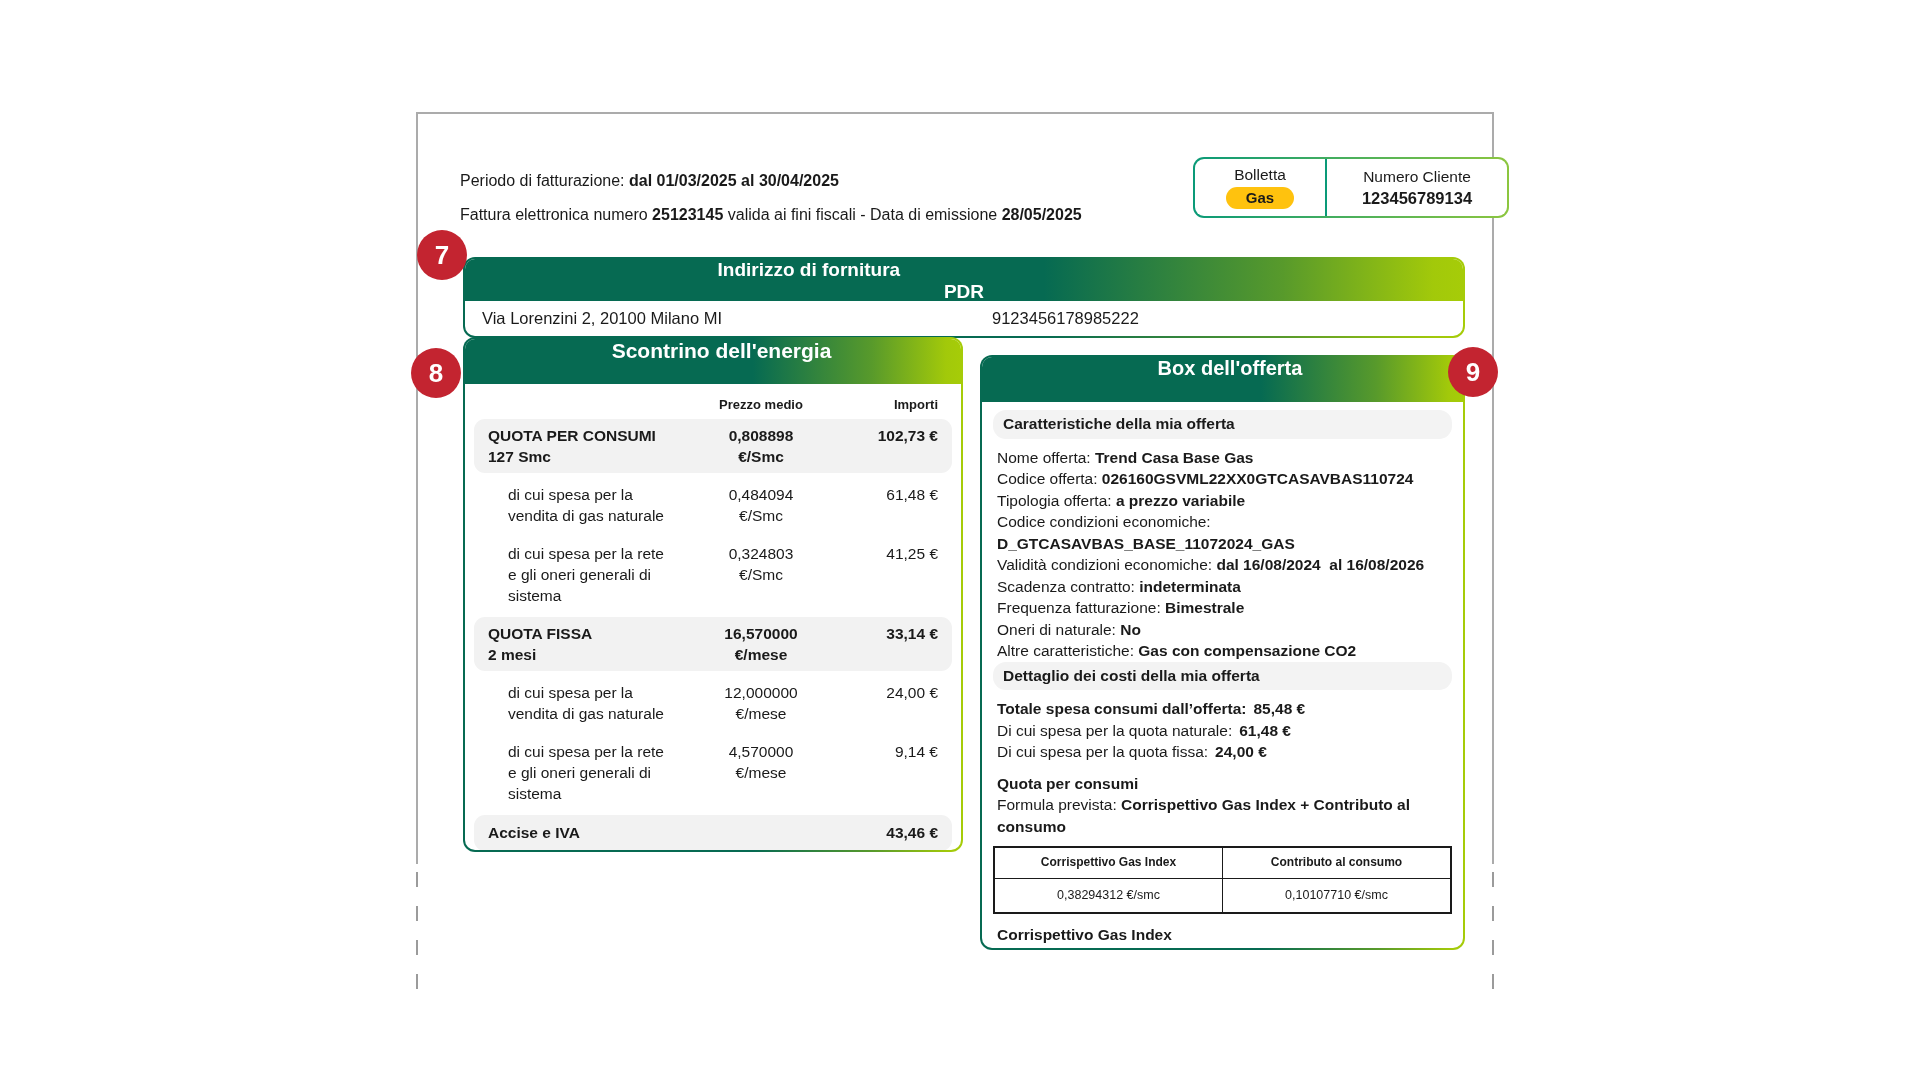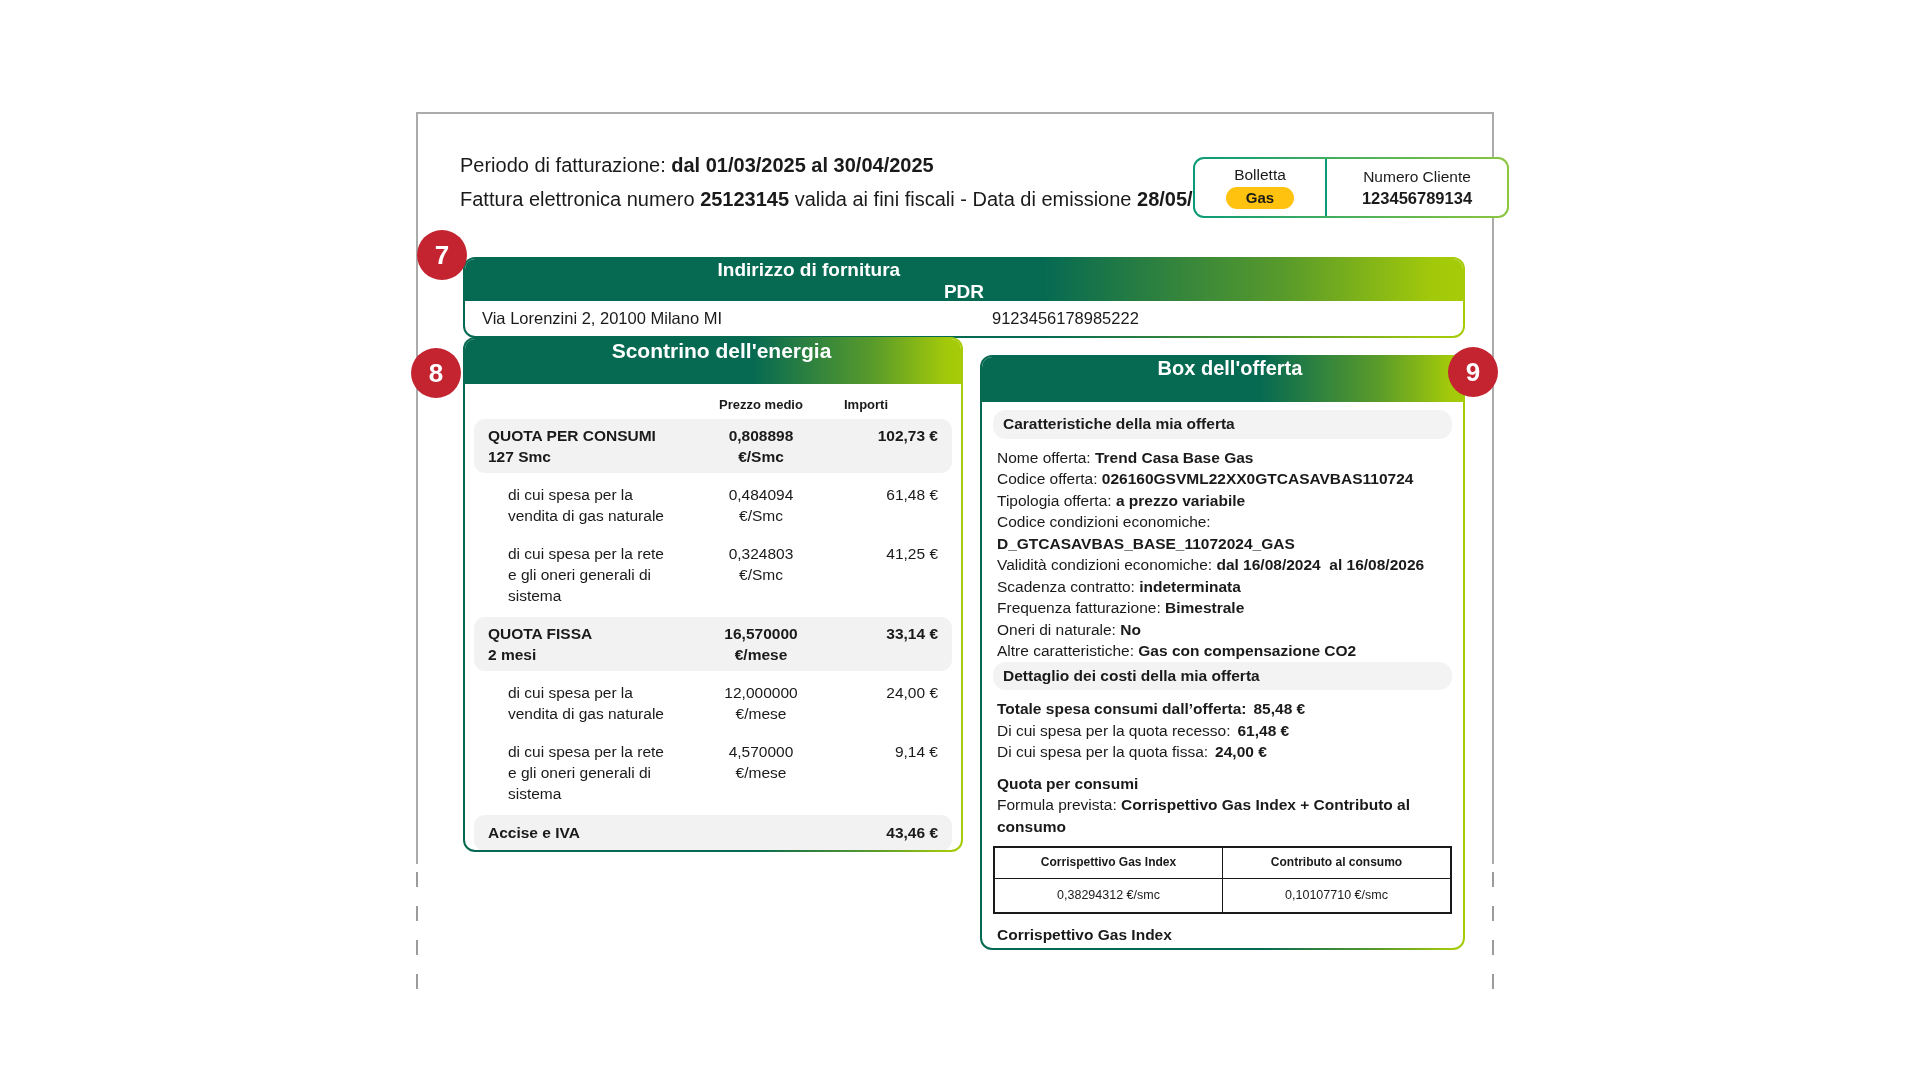--- a/index.html
+++ b/index.html
@@ -23,22 +23,22 @@
   }
   .dash-col {
     position: absolute; top: 872px; width: 2px; height: 132px;
     background: repeating-linear-gradient(to bottom, #9b9b9b 0 15px, transparent 15px 34px);
   }
   .dash-left  { left: 416px; }
   .dash-right { left: 1492px; }
 
   
   .billing-info {
-    position: absolute; left: 460px; top: 148px;
-    font-size: 20px; line-height: 34px; color: #1a1a1a;
+    position: absolute; left: 460px; top: 164px;
+    font-size: 16px; line-height: 34px; color: #1a1a1a;
   }
   .billing-info b { font-weight: 700; }
 
   
   .g-wrap { background: linear-gradient(to right, #0a9a78, #8cc63f); border-radius: 11px; padding: 2px; }
   .billtype { position: absolute; left: 1193px; top: 157px; width: 316px; height: 61px; }
   .billtype-inner {
     background: #fff; border-radius: 9px; height: 100%;
     display: flex; overflow: hidden;
   }
@@ -87,21 +87,21 @@
   
   .scontrino-box { left: 463px; top: 337px; width: 500px; height: 515px; }
   .scontrino-box .grad-header { height: 45px; font-size: 21px; padding-left: 17px; }
   .s-body { padding: 4px 9px 10px; flex: 1; }
   .s-colhead {
     display: flex; font-size: 13px; font-weight: 700;
     padding: 9px 14px 7px; align-items: flex-end;
   }
   .s-colhead .spacer { flex: 1; }
   .col-price  { width: 166px; text-align: center; }
-  .col-amount { width: 94px;  text-align: left; }
+  .col-amount { width: 94px;  text-align: right; }
   .s-row { display: flex; align-items: flex-start; padding: 6px 14px; margin-bottom: 5px; font-size: 15.5px; line-height: 21px; border-radius: 11px; }
   .s-label { flex: 1; padding-right: 6px; }
   .s-title { display: block; }
   .s-sub   { display: block; }
   .s-price { width: 166px; text-align: center; }
   .s-price span { display: block; }
   .s-amount { width: 94px; text-align: right; }
   .s-row.head-row { background: #f2f2f2; font-weight: 700; }
   .s-row.sub-row  { background: #fff; }
   .s-row.sub-row .s-label { padding-left: 20px; }
@@ -281,21 +281,21 @@
         <div class="o-line"><span>Codice condizioni economiche: </span><b>D_GTCASAVBAS_BASE_11072024_GAS</b></div>
         <div class="o-line"><span>Validità condizioni economiche: </span><b>dal 16/08/2024  al 16/08/2026</b></div>
         <div class="o-line"><span>Scadenza contratto: </span><b>indeterminata</b></div>
         <div class="o-line"><span>Frequenza fatturazione: </span><b>Bimestrale</b></div>
         <div class="o-line"><span>Oneri di naturale: </span><b>No</b></div>
         <div class="o-line"><span>Altre caratteristiche: </span><b>Gas con compensazione CO2</b></div>
 
         <div class="o-pill second">Dettaglio dei costi della mia offerta</div>
 
         <div class="o-cost allbold"><span>Totale spesa consumi dall’offerta:</span><b class="val">85,48 €</b></div>
-        <div class="o-cost"><span>Di cui spesa per la quota recesso:</span><b class="val">61,48 €</b></div>
+        <div class="o-cost"><span>Di cui spesa per la quota naturale:</span><b class="val">61,48 €</b></div>
         <div class="o-cost"><span>Di cui spesa per la quota fissa:</span><b class="val">24,00 €</b></div>
 
         <div class="o-sub-title">Quota per consumi</div>
         <div class="o-formula"><span>Formula prevista: </span><b>Corrispettivo Gas Index + Contributo al consumo</b></div>
 
         <table class="index-table">
           <tbody>
               <tr>
             <th style="width:50%">Corrispettivo Gas Index</th>
             <th>Contributo al consumo</th>

